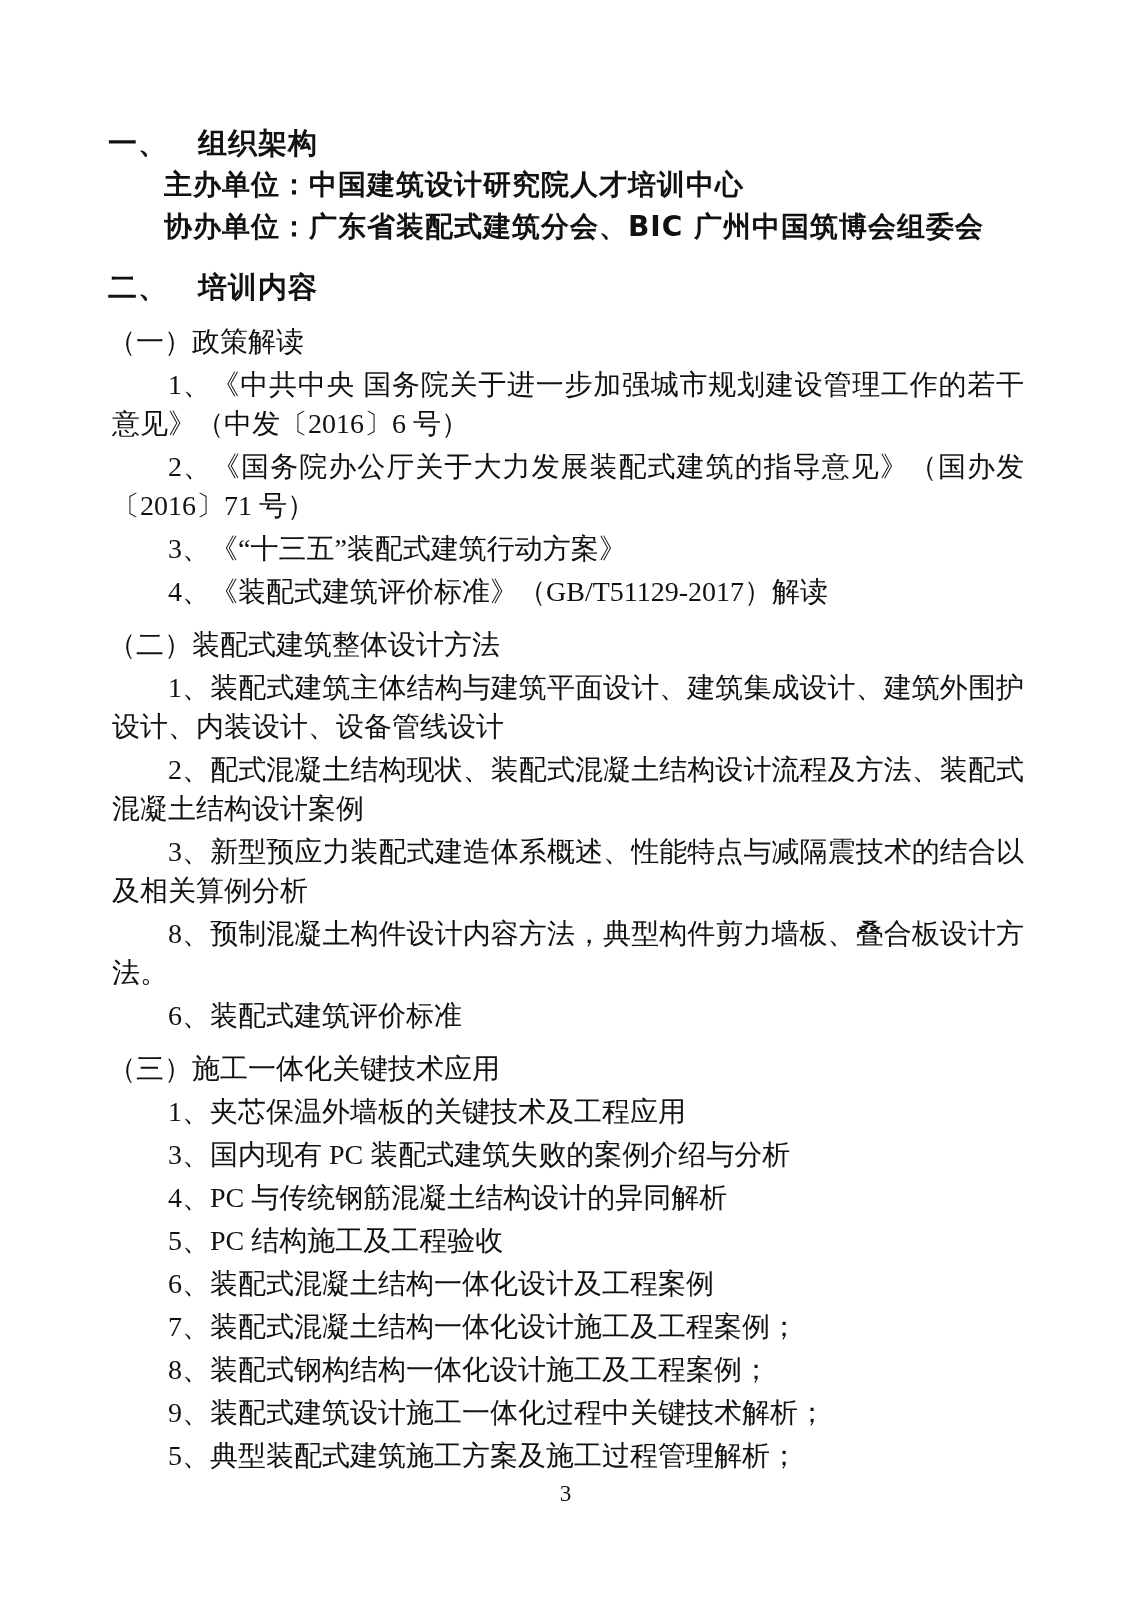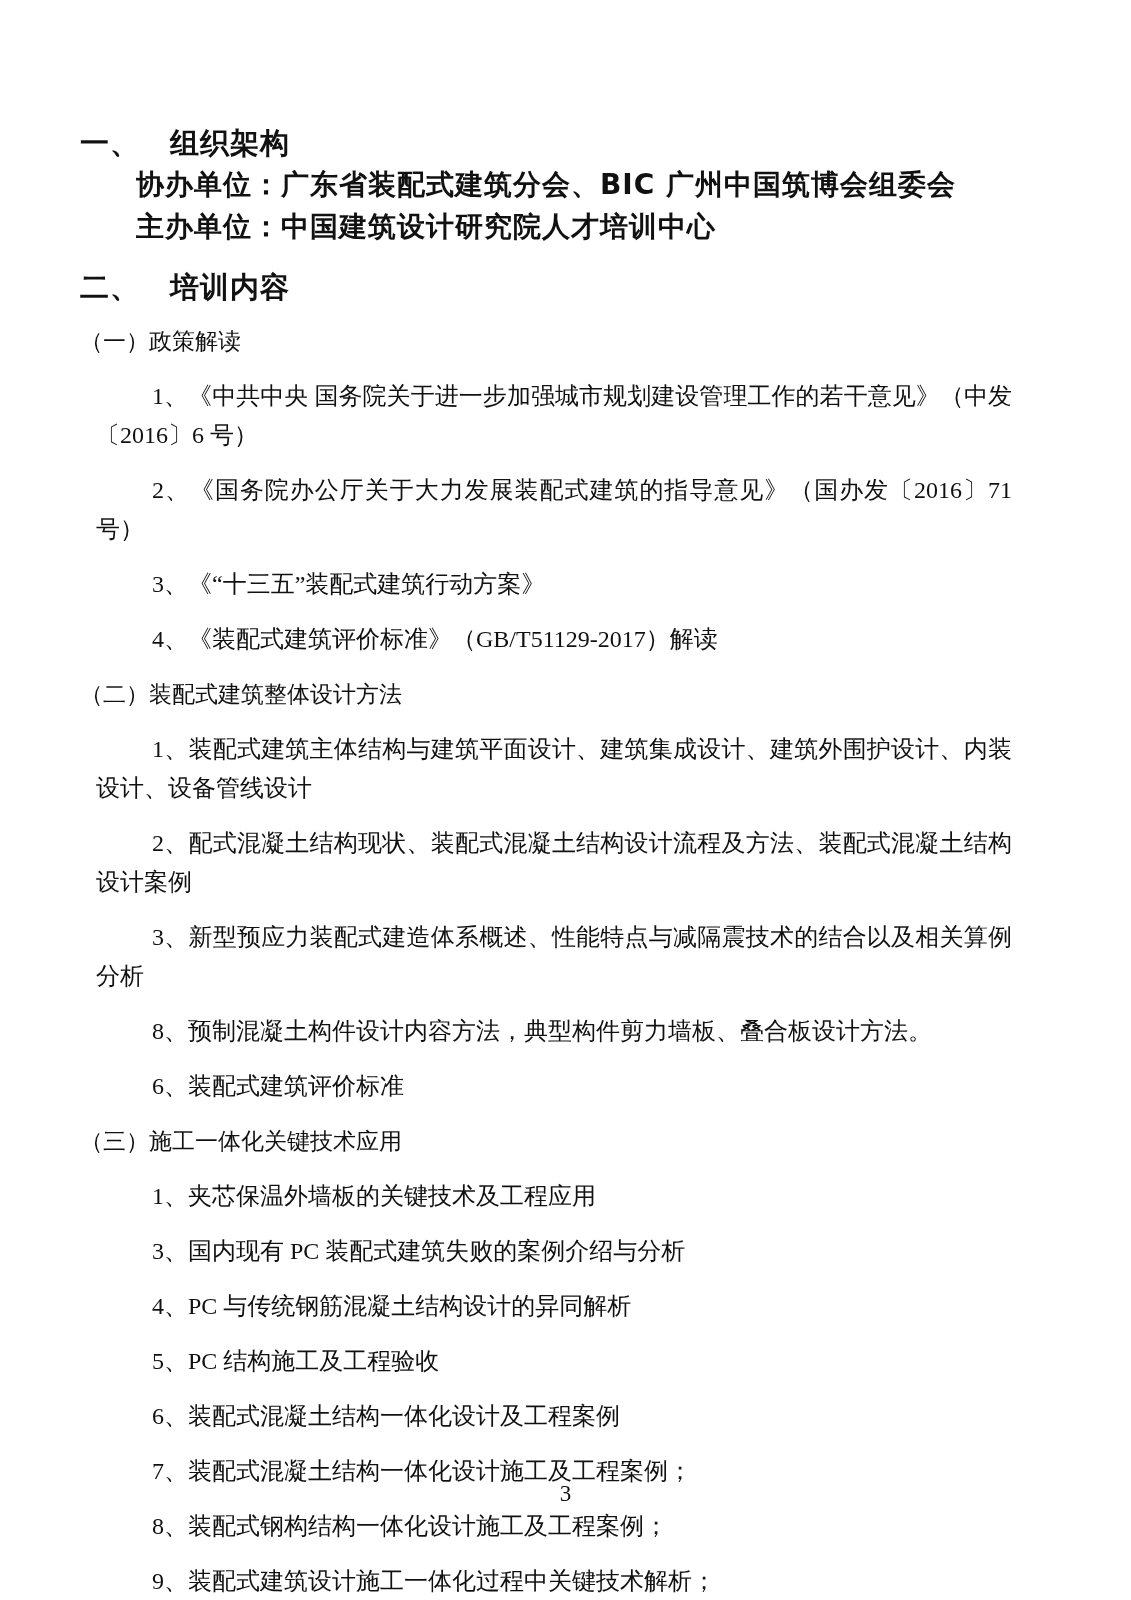--- a/index.html
+++ b/index.html
@@ -7,21 +7,21 @@
     padding: 0;
     background: #ffffff;
   }
   .page {
     position: relative;
     width: 1131px;
     height: 1600px;
     box-sizing: border-box;
     background: #ffffff;
     color: #111111;
-    padding: 122px 103px 0 80px;
+    padding: 122px 103px 0 108px;
     overflow: hidden;
     font-family: "Liberation Serif", "DejaVu Serif", serif;
   }
   .heading {
     font-family: "DejaVu Sans", sans-serif;
     font-weight: bold;
     font-size: 29px;
     line-height: 42px;
     margin: 0;
     letter-spacing: 1px;
@@ -31,28 +31,28 @@
   }
   .org-line {
     font-family: "DejaVu Sans", sans-serif;
     font-weight: bold;
     font-size: 28px;
     line-height: 42px;
     margin: 0 0 0 56px;
     letter-spacing: 1px;
   }
   .sub-title {
-    font-size: 23px;
+    font-size: 28px;
     line-height: 39px;
     margin: 14px 0 0 0;
   }
   .item {
-    font-size: 24px;
+    font-size: 28px;
     line-height: 39px;
-    margin: 16px;
+    margin: 4px;
     text-indent: 56px;
     text-align: justify;
     text-justify: inter-ideograph;
   }
   .page-number {
     position: absolute;
     top: 1480px;
     left: 0;
     width: 1131px;
     text-align: center;
@@ -61,23 +61,23 @@
     color: #111111;
   }
 </style>
 </head>
 <body>
 
 <div class="page">
 
   <h2 class="heading">一、　组织架构</h2>
 
+  <p class="org-line">主办单位：中国建筑设计研究院人才培训中心</p>
+
   <p class="org-line">协办单位：广东省装配式建筑分会、BIC 广州中国筑博会组委会</p>
-
-  <p class="org-line">主办单位：中国建筑设计研究院人才培训中心</p>
 
   <h2 class="heading heading-2">二、　培训内容</h2>
 
   <p class="sub-title">（一）政策解读</p>
 
   <p class="item">1、《中共中央 国务院关于进一步加强城市规划建设管理工作的若干意见》（中发〔2016〕6 号）</p>
   <p class="item">2、《国务院办公厅关于大力发展装配式建筑的指导意见》（国办发〔2016〕71 号）</p>
   <p class="item">3、《“十三五”装配式建筑行动方案》</p>
   <p class="item">4、《装配式建筑评价标准》（GB/T51129-2017）解读</p>
 

